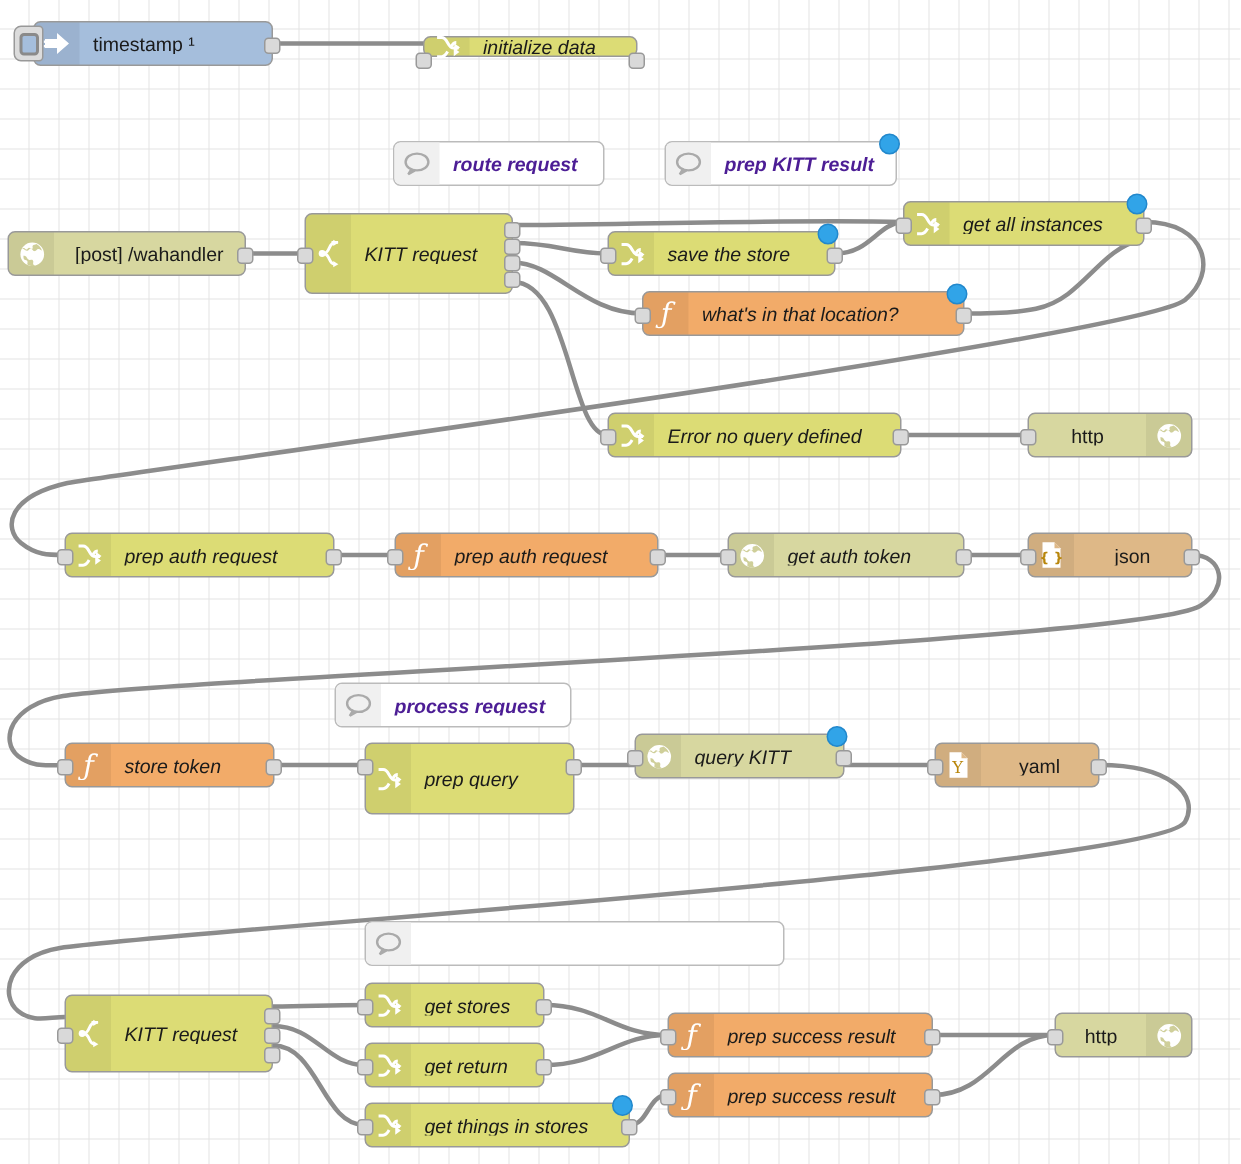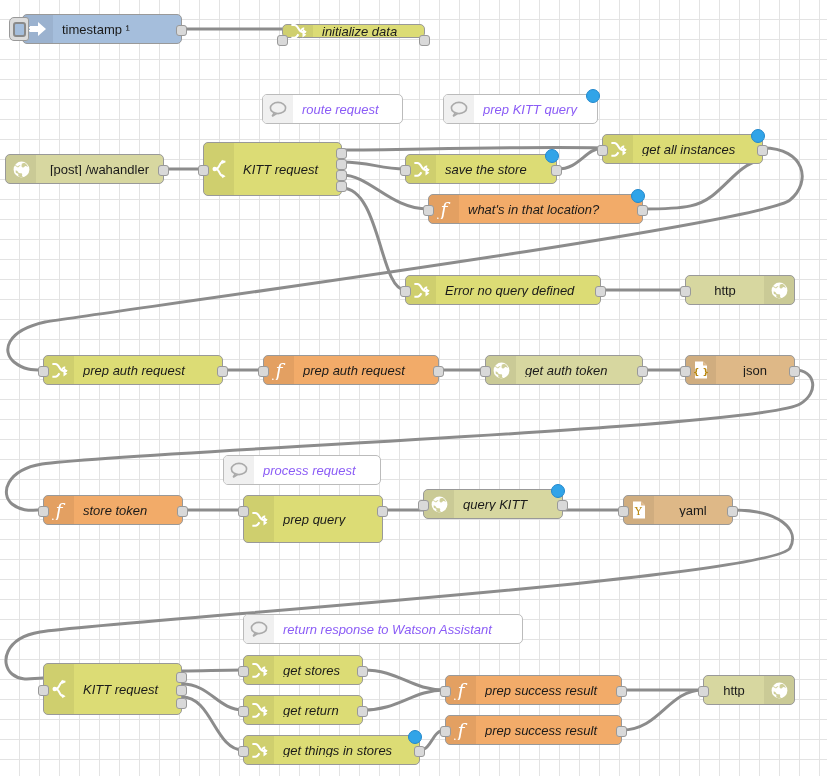--- a/index.html
+++ b/index.html
@@ -59,21 +59,21 @@
   
   .n-inject   { background:#a5bedc; }
   .n-change   { background:#dcdc75; }
   .n-linkcall { background:#dcdc75; }
   .n-function { background:#f2ab69; }
   .n-httpin   { background:#d7d7a0; }
   .n-json     { background:#deb887; }
   .n-yaml     { background:#deb887; }
   .n-comment  { background:#ffffff; border:1px solid #bbb; }
   .n-comment .icon-box { background:#f0f0f0; }
-  .n-comment .label { font-style: italic; color:#8b5cf6; }
+  .n-comment .label { font-style: italic; color:#4c1d95;font-weight:bold; }
 
   .port {
     position: absolute;
     width: 11px; height: 11px;
     box-sizing: border-box;
     background: #d9d9d9;
     border: 1px solid #999;
     border-radius: 3px;
   }
   .port.in  { left: -6px; }
@@ -209,21 +209,21 @@
         </div>
         <div class="label">route request</div>
       </div>
       <div class="node n-comment" style="left: 443px; top: 94px; width: 155px; height: 30px;">
         <div class="icon-box">
           <svg class="glyph" width="20" height="18" viewBox="0 0 20 18">
             <ellipse cx="10" cy="8" rx="7.6" ry="5.6" fill="none" stroke="#aaa" stroke-width="1.6"></ellipse>
             <path fill="none" stroke="#aaa" stroke-width="1.6" d="M6.6 12.2L4.2 16.2 8.6 13.6"></path>
           </svg>
         </div>
-        <div class="label">prep KITT query</div>
+        <div class="label">prep KITT result</div>
         <div class="changed-dot"></div>
       </div>
       <div class="node n-httpin" style="left: 5px; top: 154px; width: 159px; height: 30px; justify-content: center;">
         <div class="icon-box">
           <svg class="glyph" width="19" height="19" viewBox="0 0 20 20">
             <circle cx="10" cy="10" r="8.3" fill="#fff"></circle>
             <path fill="#cfcf9a" d="M3.4 6.2c1.4.4 2 1.6 3.3 1.3 1.2-.3 1-1.6 2.4-1.4 1.4.2 1.1 1.9 2.6 1.7 1.5-.2 1.4-1.8 2.9-1.5.9.2 1.4.9 2.2 1.1-.5-2-2-3.7-3.9-4.6-.9.7-2 .3-2.6 1.2-.5.9.6 1.6-.3 2.1-.9.5-1.4-.8-2.4-.6-1 .2-.8 1.4-1.8 1.2-.9-.2-.9-1.3-1.9-1.1-.6.1-1 .6-1.4 1 .2-.2.5-.4.9-.4z"></path>
             <path fill="#cfcf9a" d="M5.1 11.2c1.2.6 1.3 2.1 2.5 2.6 1.1.5 2.2-.3 2.9.6.7.9-.3 1.9.3 2.8.3.5.9.7 1.4.9-1.9.5-4 .2-5.6-.9-.2-1 .5-1.9-.2-2.7-.7-.8-1.8-.3-2.3-1.2-.4-.7-.1-1.5-.4-2.2.4.1.9.1 1.4.1z"></path>
           </svg>
         </div>
@@ -419,21 +419,20 @@
         <div class="port in" style="top: 9.5px;"></div>
         <div class="port out" style="top: 9.5px;"></div>
       </div>
       <div class="node n-comment" style="left: 243px; top: 614px; width: 280px; height: 30px;">
         <div class="icon-box">
           <svg class="glyph" width="20" height="18" viewBox="0 0 20 18">
             <ellipse cx="10" cy="8" rx="7.6" ry="5.6" fill="none" stroke="#aaa" stroke-width="1.6"></ellipse>
             <path fill="none" stroke="#aaa" stroke-width="1.6" d="M6.6 12.2L4.2 16.2 8.6 13.6"></path>
           </svg>
         </div>
-        <div class="label">return response to Watson Assistant</div>
       </div>
       <div class="node n-linkcall" style="left: 43px; top: 663px; width: 139px; height: 52px;">
         <div class="icon-box">
           <svg class="glyph" width="19" height="20" viewBox="0 0 20 20">
             <path fill="none" stroke="#fff" stroke-width="2.1" d="M13.5 2.6C9.5 2.6 10.5 10 6 10c4.5 0 3.5 7.4 7.5 7.4"></path>
             <path fill="#fff" d="M11.6 1.2h4.6v1.9h-4.6z"></path>
             <path fill="#fff" d="M12.8 0.3l3.6 2.2-3.6 2.2z"></path>
             <path fill="#fff" d="M12.8 15.3l3.6 2.2-3.6 2.2z"></path>
             <circle cx="5" cy="10" r="2.4" fill="#fff"></circle>
           </svg>

